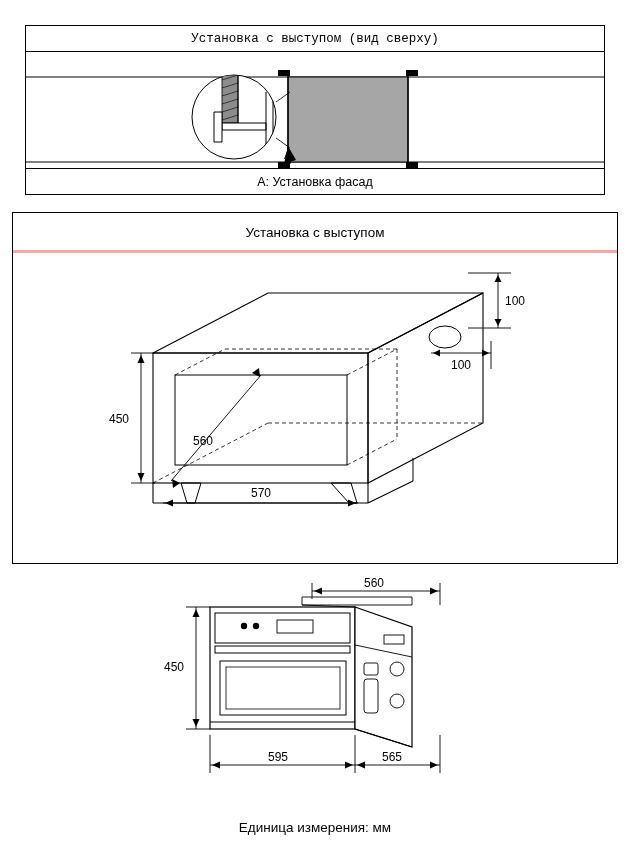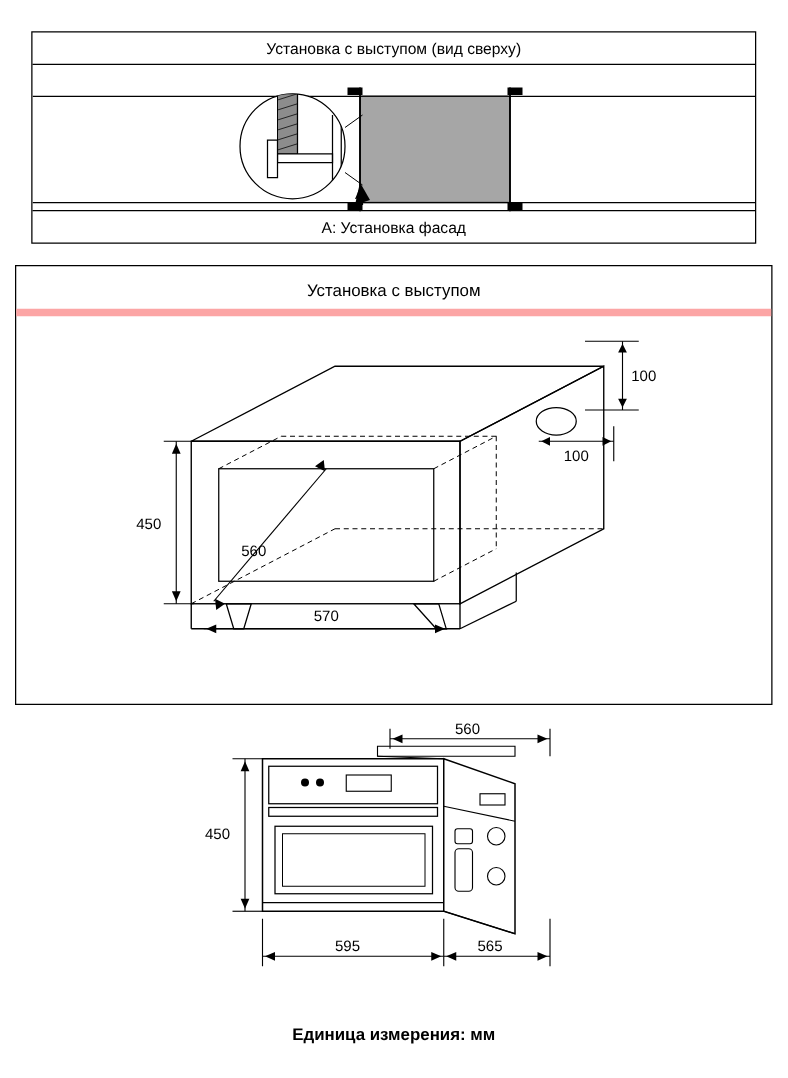--- a/index.html
+++ b/index.html
@@ -34,20 +34,21 @@
   .panel1 .caption-top {
     position: absolute;
     left: 0; top: 0;
     width: 100%;
     height: 26px;
     line-height: 26px;
     text-align: center;
     font-size: 12.5px;
     border-bottom: 1px solid #000;
     box-sizing: border-box;
+    font-family: Liberation Mono, monospace;
   }
   .panel1 .caption-bottom {
     position: absolute;
     left: 0; bottom: 0;
     width: 100%;
     height: 26px;
     line-height: 26px;
     text-align: center;
     font-size: 12.5px;
     border-top: 1px solid #000;
@@ -72,21 +73,21 @@
     box-sizing: border-box;
   }
   .panel2 .caption-top {
     position: absolute;
     left: 0; top: 0;
     width: 100%;
     height: 40px;
     line-height: 40px;
     text-align: center;
     font-size: 13.5px;
-    border-bottom: 6px solid #fca5a5;
+    border-bottom: 3px solid #fca5a5;
     box-sizing: border-box;
   }
   .panel2 .art {
     position: absolute;
     left: 0;
     top: 40px;
     width: 100%;
     height: 310px;
   }
 
@@ -99,21 +100,21 @@
     height: 225px;
   }
 
   .unit-label {
     position: absolute;
     left: 0;
     top: 820px;
     width: 630px;
     text-align: center;
     font-size: 13.5px;
-    font-weight: bold;
+    font-weight: normal;
   }
 
   svg { display: block; }
   .dimtext {
     font-family: "Liberation Sans", sans-serif;
     font-size: 12px;
     fill: #000;
   }
 </style>
 </head>

